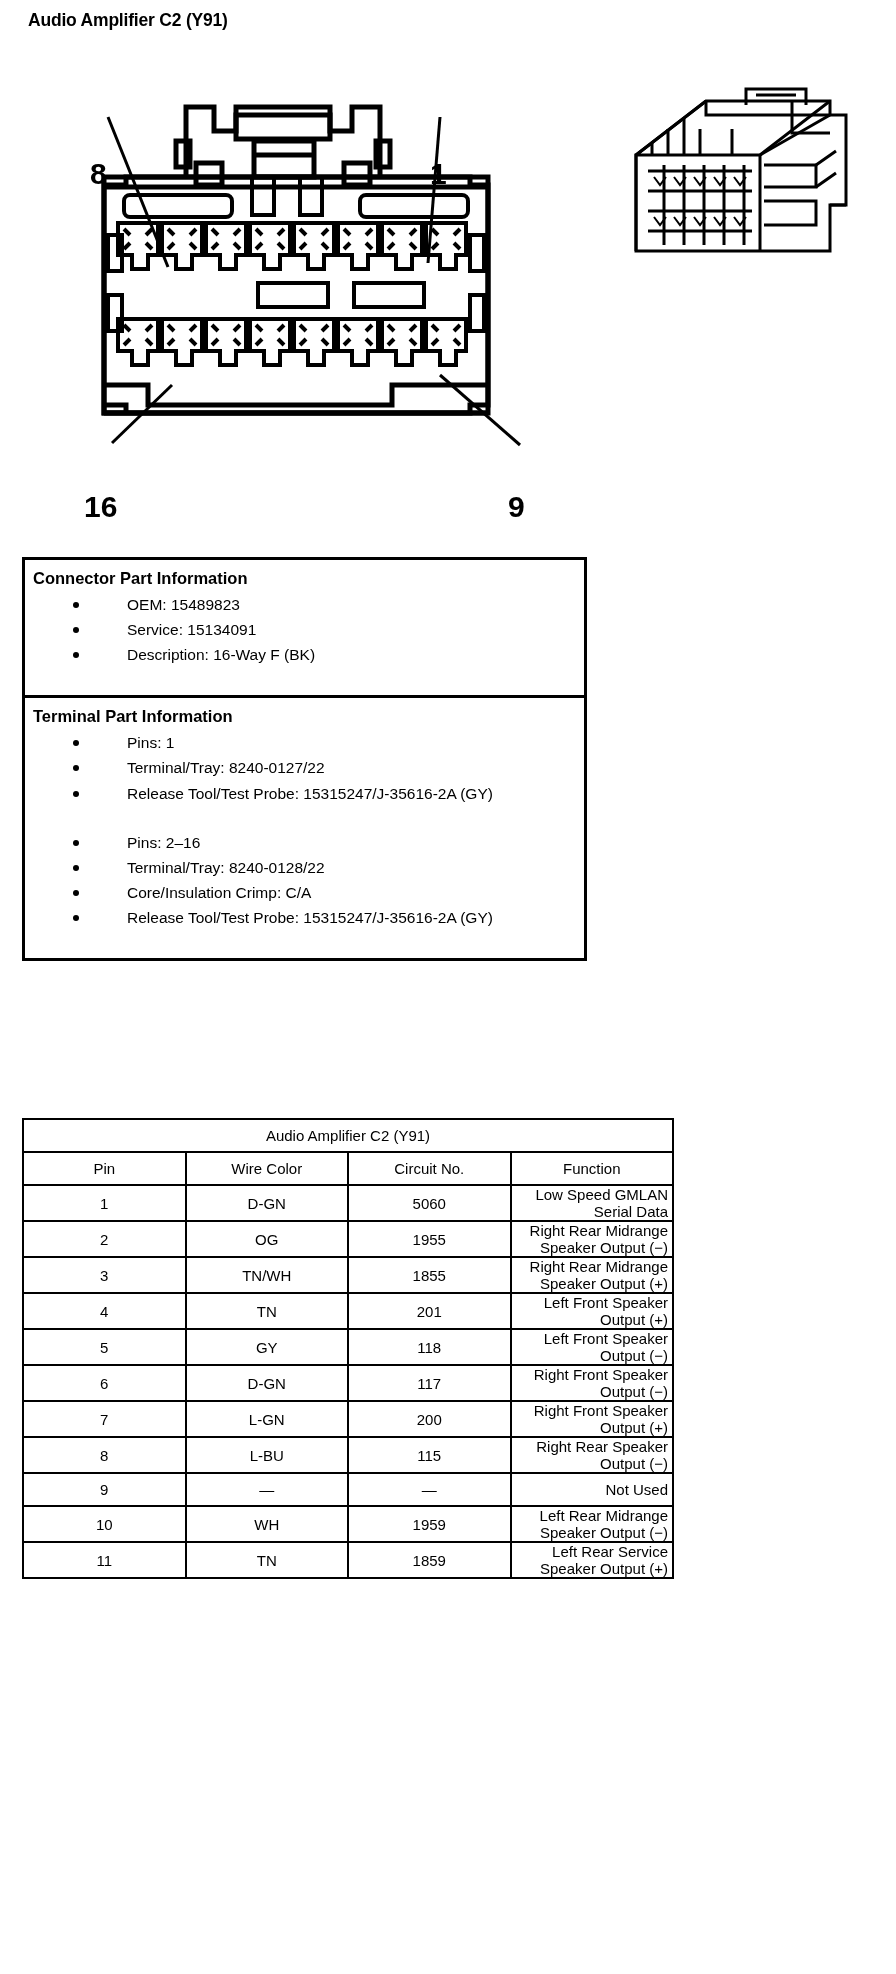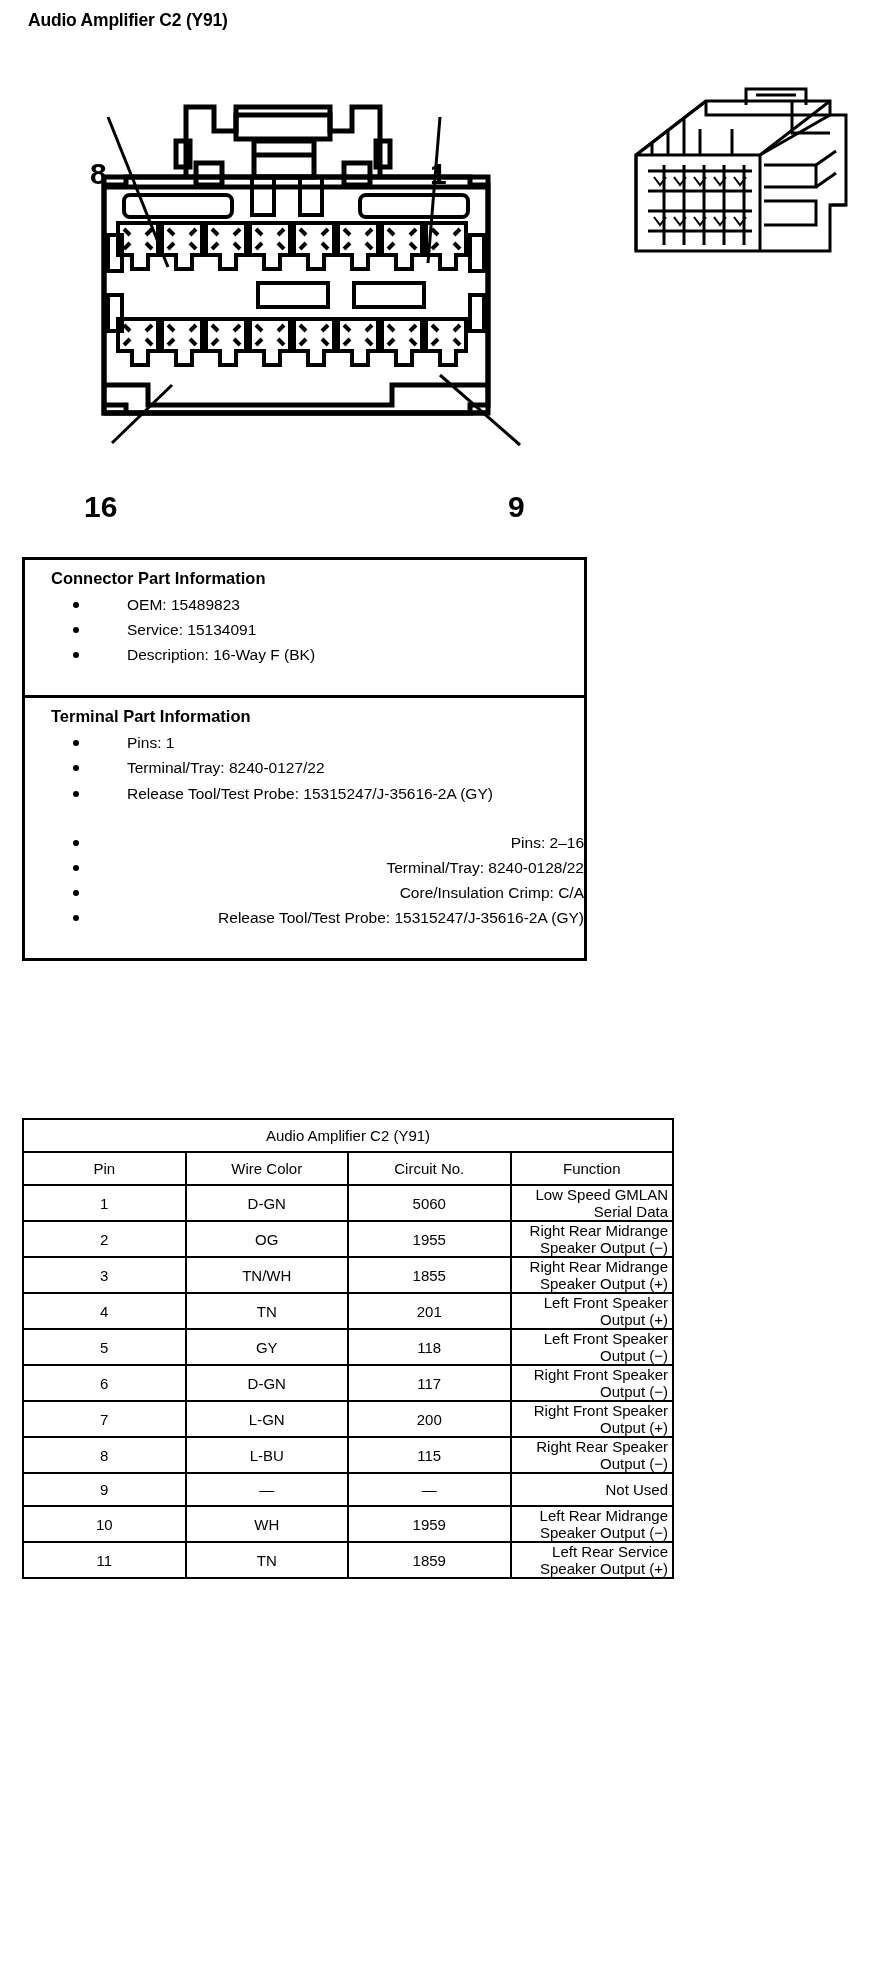--- a/index.html
+++ b/index.html
@@ -54,28 +54,27 @@
     width: 565px;
     border: 3px solid #000;
     background: #fff;
   }
   .info-section { padding: 0; }
   .info-section + .info-section { border-top: 3px solid #000; }
   .info-header {
     font-size: 16.5px;
     font-weight: bold;
     padding: 9px 16px 4px 8px;
-    margin-left: 18px;
   }
   .bullet-list {
     margin: 0;
     padding: 0 0 28px 0;
     list-style: none;
   }
-  .bullet-list.group-gap { padding-top: 6px; text-align: right; }
+  .bullet-list.group-gap { padding-top: 6px; }
   .bullet-list li {
     font-size: 15.5px;
     line-height: 1.62;
     padding-left: 102px;
     position: relative;
     white-space: nowrap;
   }
   .bullet-list li::before {
     content: "";
     position: absolute;

